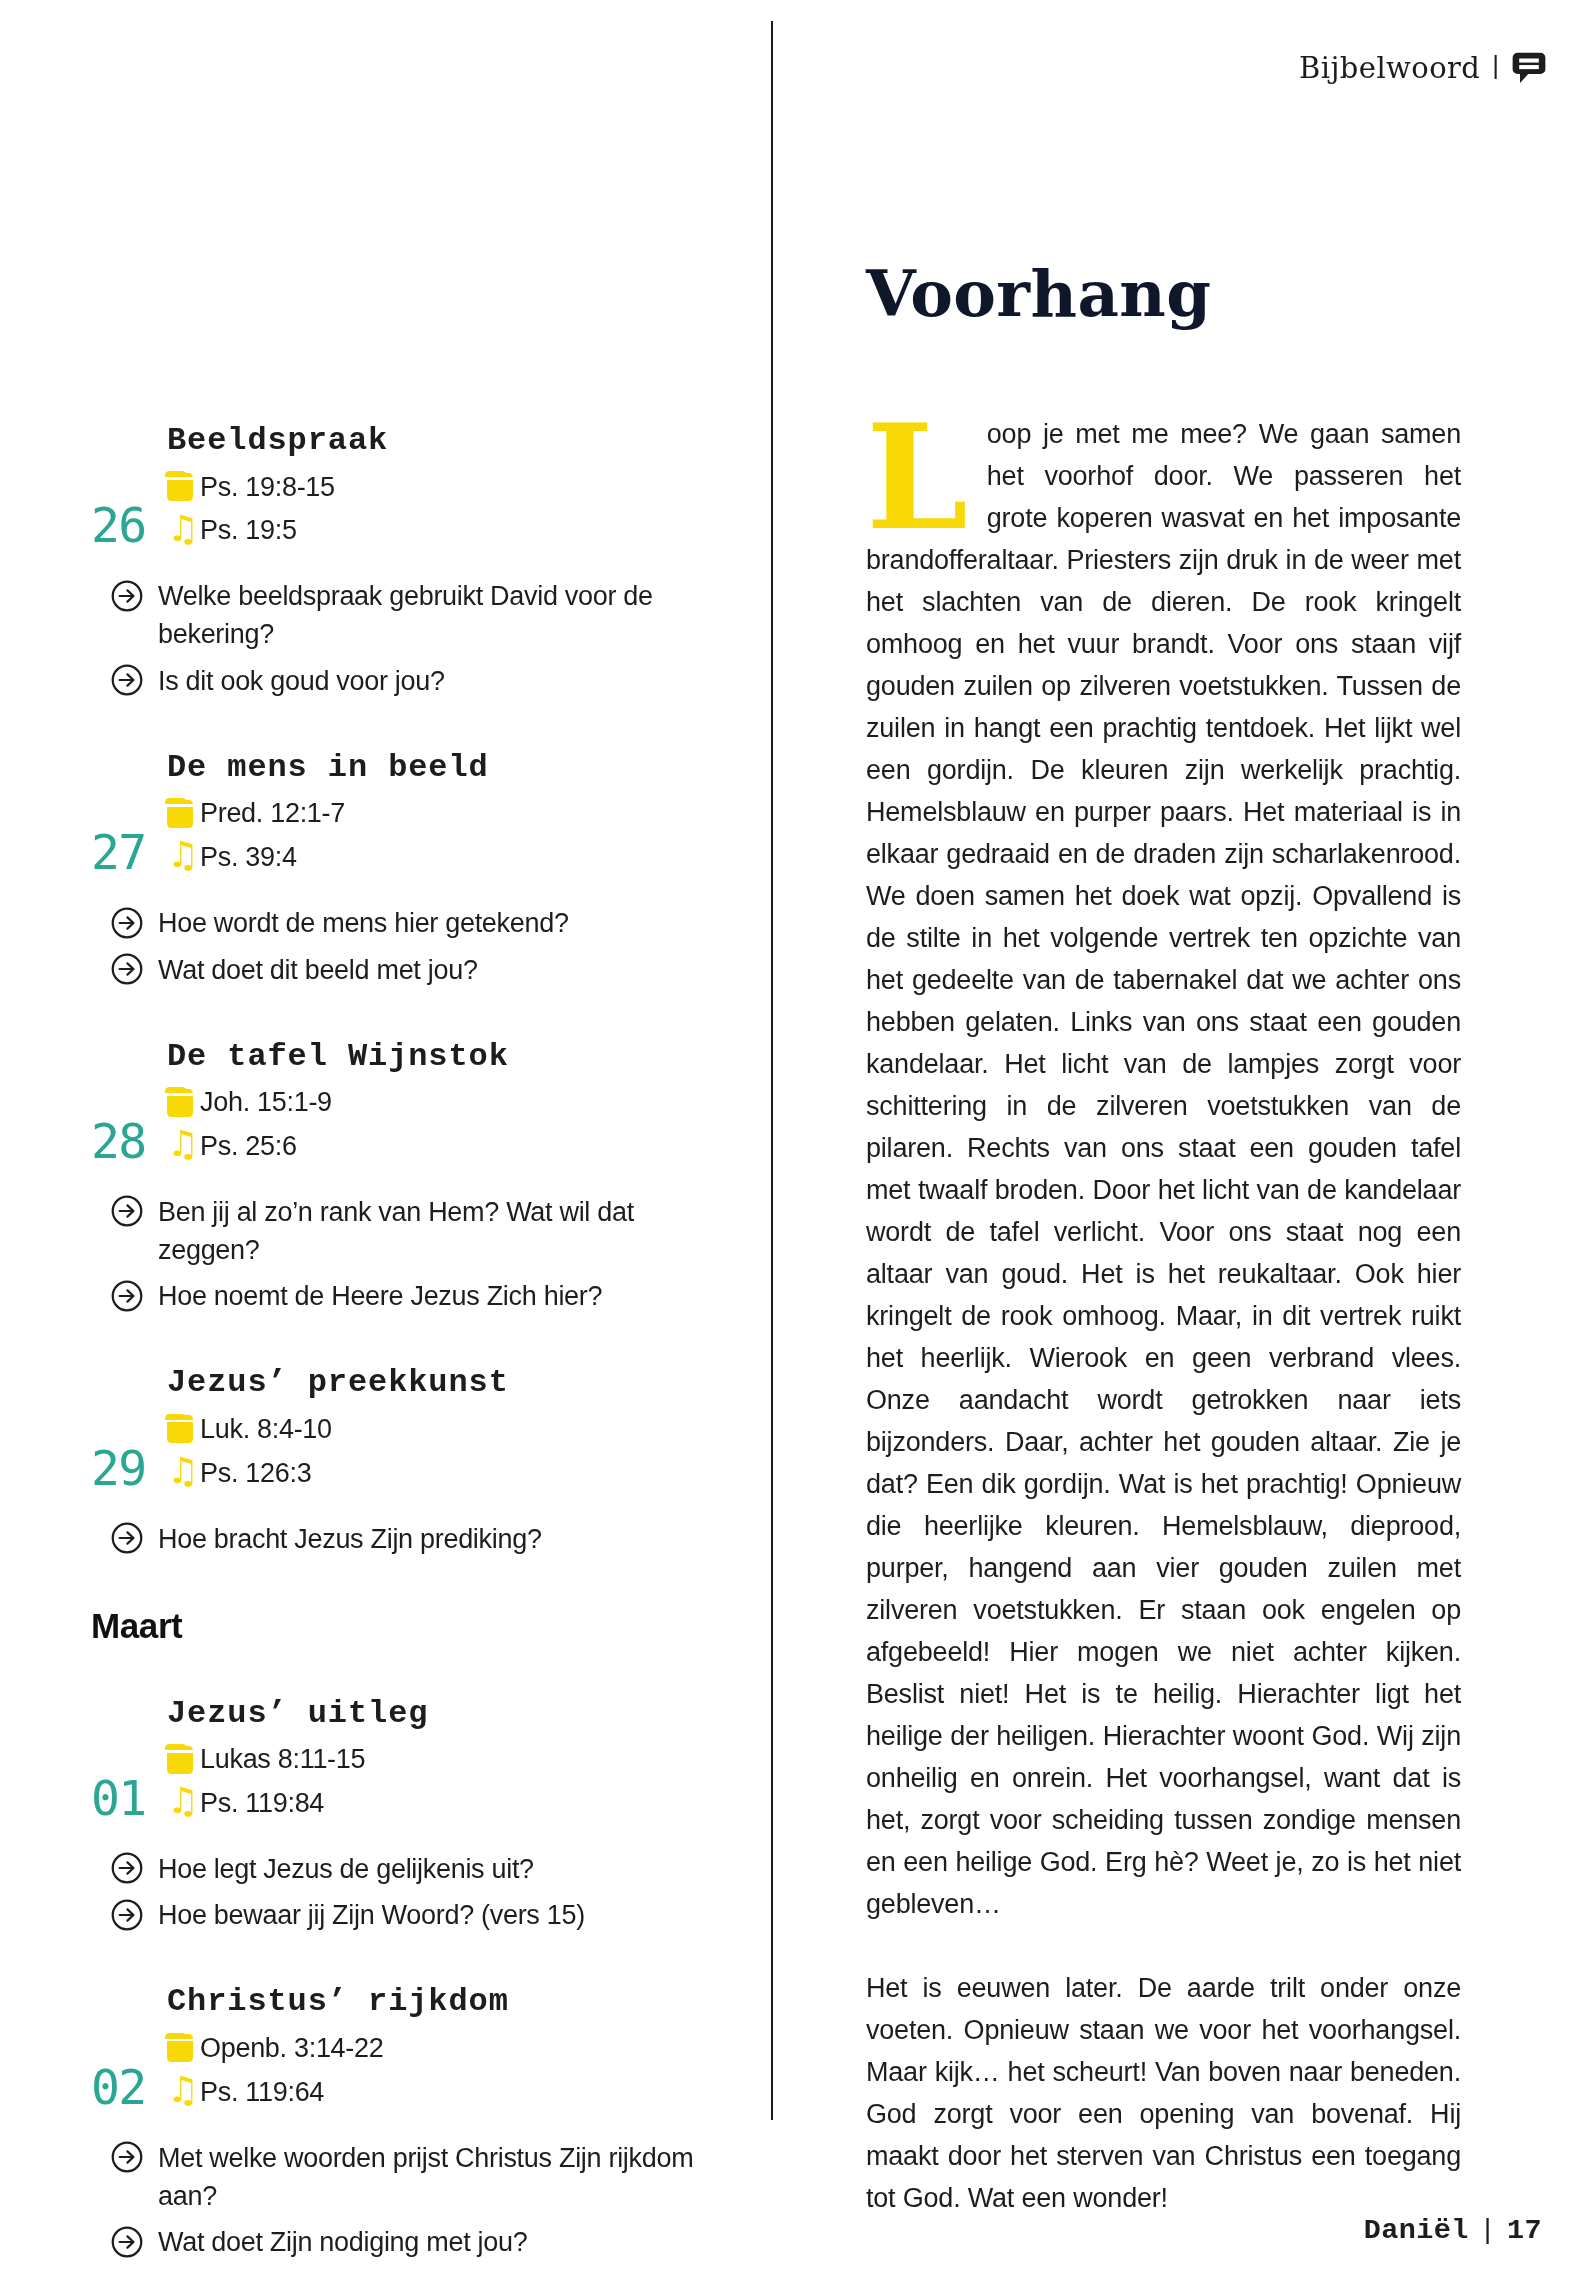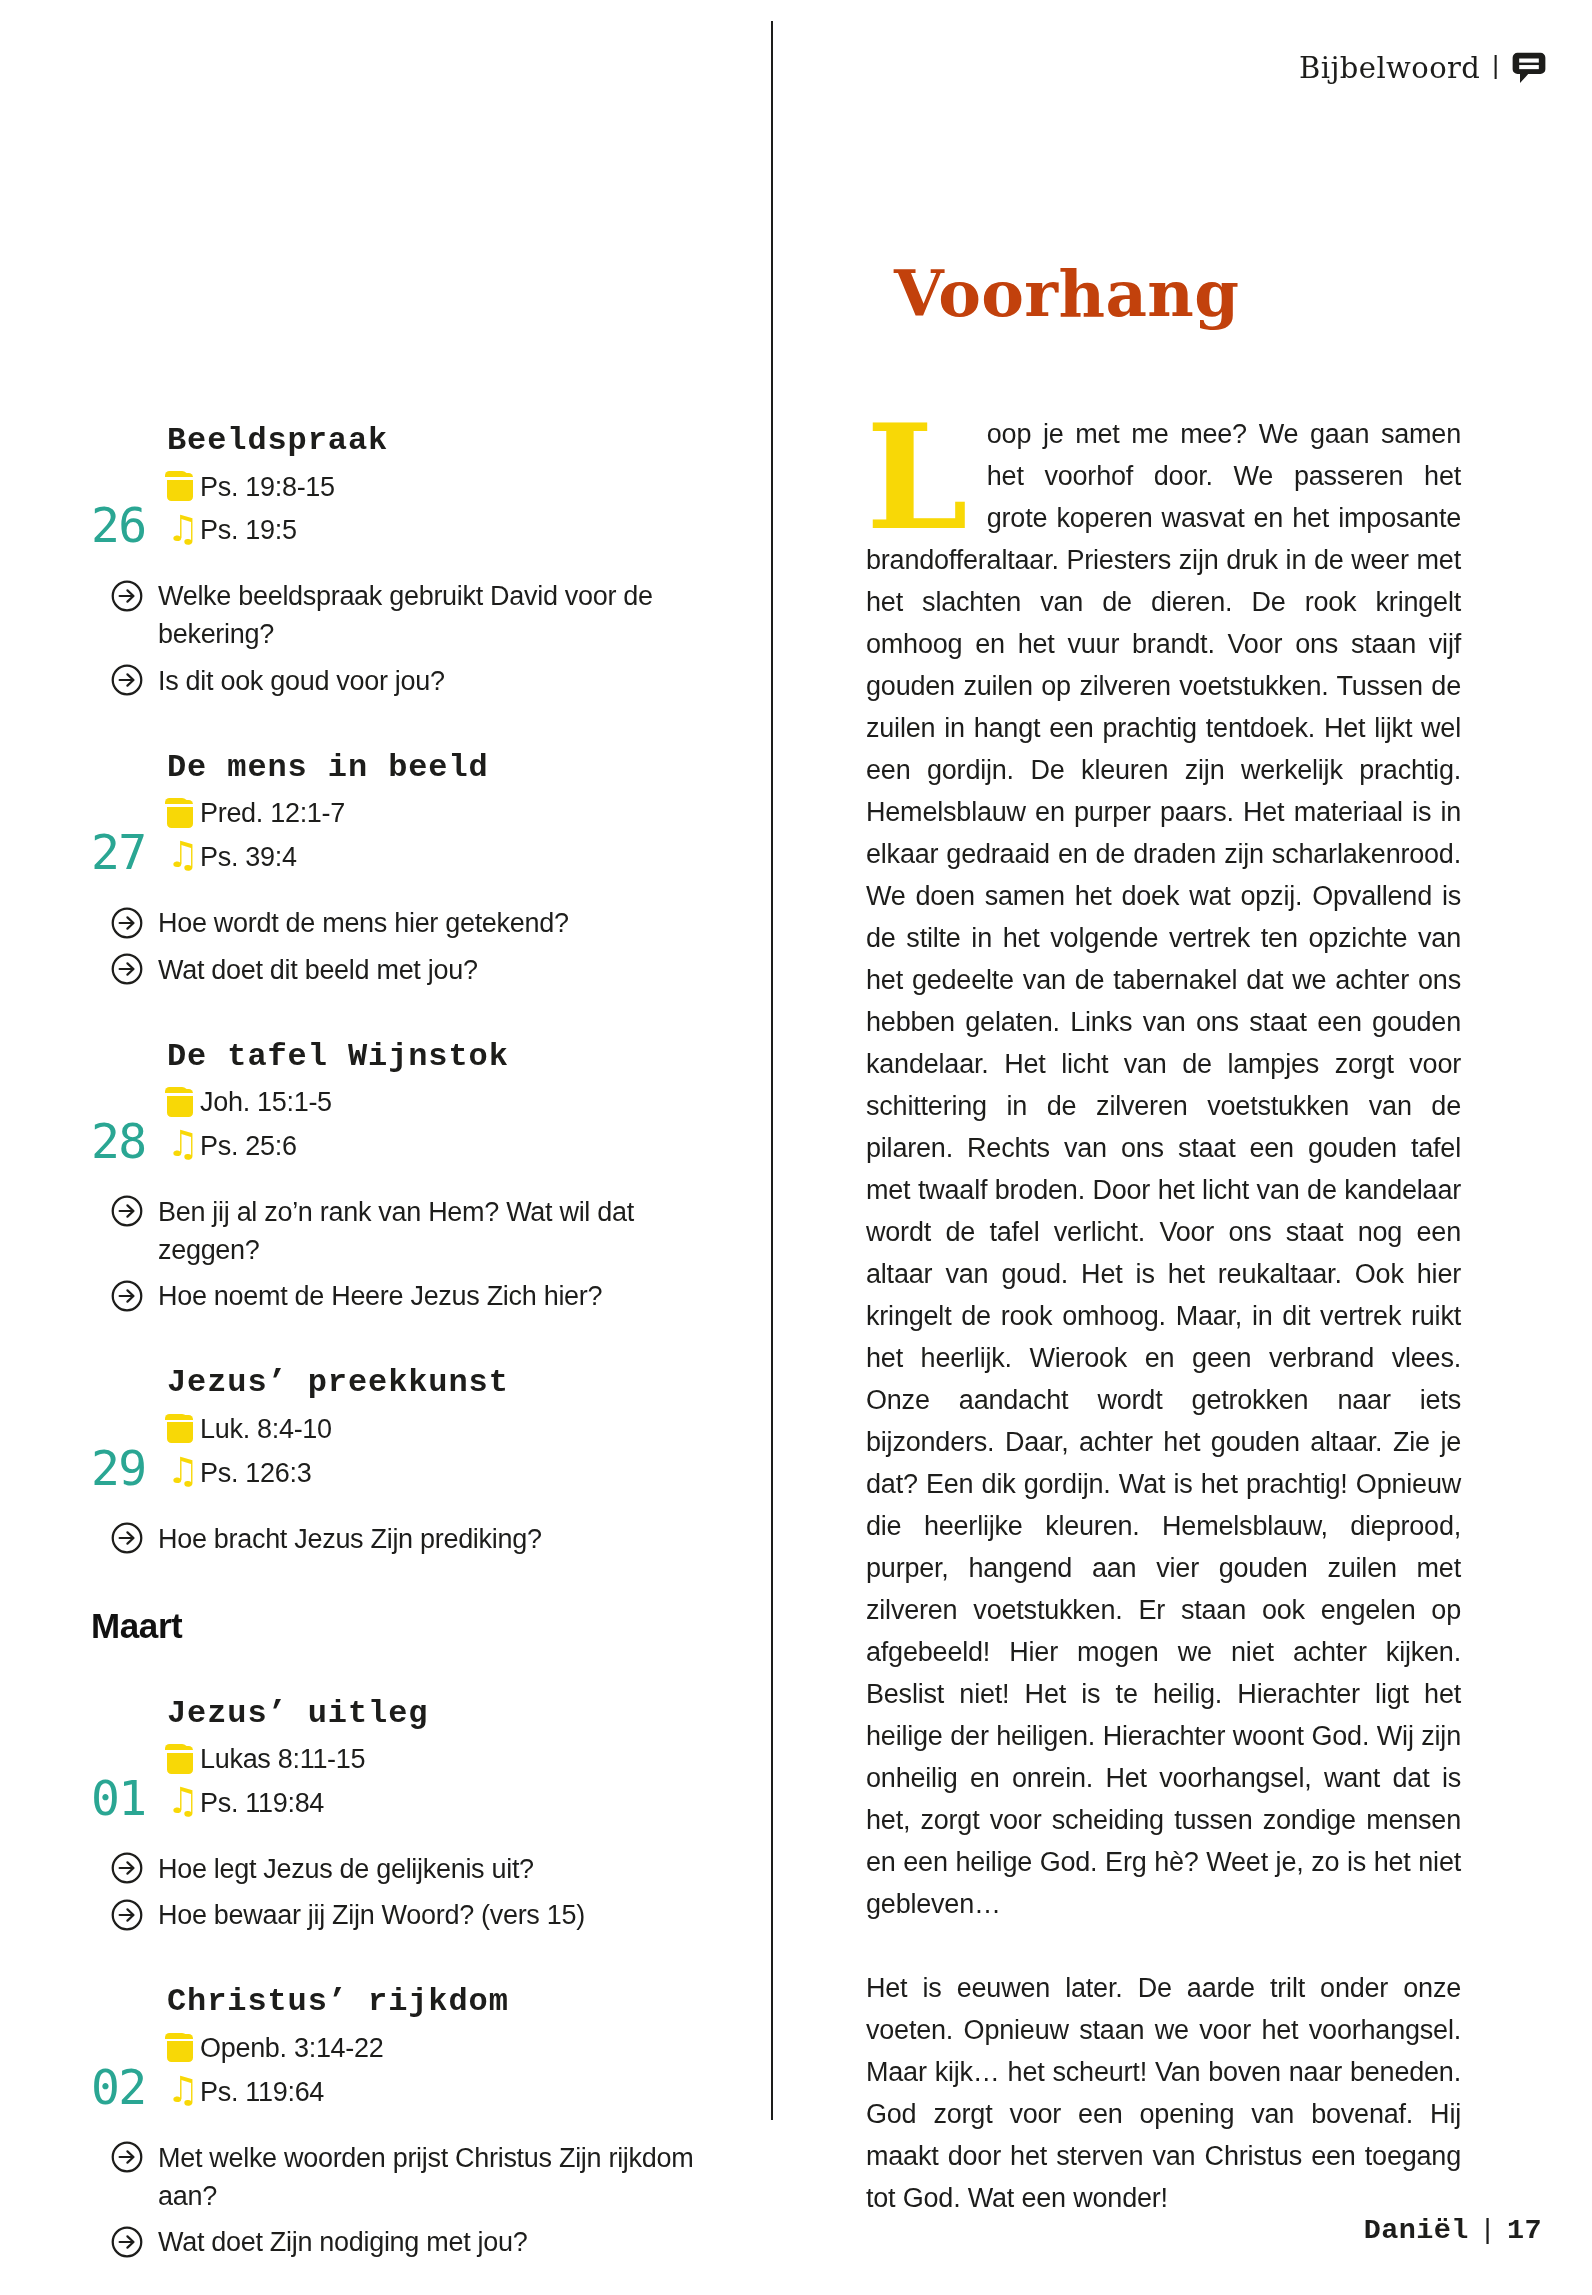--- a/index.html
+++ b/index.html
@@ -29,21 +29,21 @@
   .book-glyph::after { content:""; position:absolute; left:-1.7px; top:-1.7px; width:22.4px; height:6px; background:#f8d806; border-radius:5.2px 7px 0 0; }
   .note-glyph { font-size:36px; line-height:28px; color:#f8d806; font-family:"DejaVu Sans", sans-serif; transform:translateY(-1.7px); }
   .questions { margin-top:29px; }
   .question { display:flex; margin-bottom:8.6px; }
   .q-icon { flex:0 0 47px; padding-top:2.6px; }
   .q-text { font-size:27px; line-height:38px; letter-spacing:-0.3px; }
   .month-label { font-family:"Liberation Sans", sans-serif; font-weight:bold; font-size:35px; letter-spacing:-0.4px; margin:12px 0 48px 0; color:#111; }
 
   
   .article { position:absolute; left:866px; top:259px; width:595px; }
-  .article-title { font-family:"DejaVu Serif", serif; font-weight:bold; font-size:64px; line-height:69px; color:#c2410c; letter-spacing:0.4px;margin-left:28px; }
+  .article-title { font-family:"DejaVu Serif", serif; font-weight:bold; font-size:64px; line-height:69px; color:#0f172a; letter-spacing:0.4px; }
   .article-body { margin-top:85px; font-size:27px; line-height:42px; text-align:justify; letter-spacing:-0.2px; color:#1d1d1b; }
   .dropcap { float:left; font-family:"DejaVu Serif", serif; font-weight:bold; font-size:145px; line-height:114px; color:#f8d806; padding:7px 19px 0 0; }
   .para2 { margin-top:42px; }
 
   
   .footer { position:absolute; top:2214px; right:50px; font-family:"Liberation Mono", monospace; font-weight:bold; font-size:28.5px; letter-spacing:0.4px; display:flex; align-items:center; gap:10.4px; }
   .footer .sep { font-weight:normal; }
 
   svg { display:block; }
 </style>
@@ -152,21 +152,21 @@
 
     <div class="entry">
       <div class="entry-head">
         <div class="day-num">28</div>
         <div class="entry-body">
           <div class="entry-title">De tafel Wijnstok</div>
           <div class="ref-row">
               <span class="ref-icon">
                 <span class="book-glyph"></span>
               </span>
-              <span class="ref-text">Joh. 15:1-5</span>
+              <span class="ref-text">Joh. 15:1-9</span>
             </div>
           <div class="ref-row">
               <span class="ref-icon">
                 <span class="note-glyph">♫</span>
               </span>
               <span class="ref-text">Ps. 25:6</span>
             </div>
         </div>
       </div>
       <div class="questions" style="margin-left:20px;">

